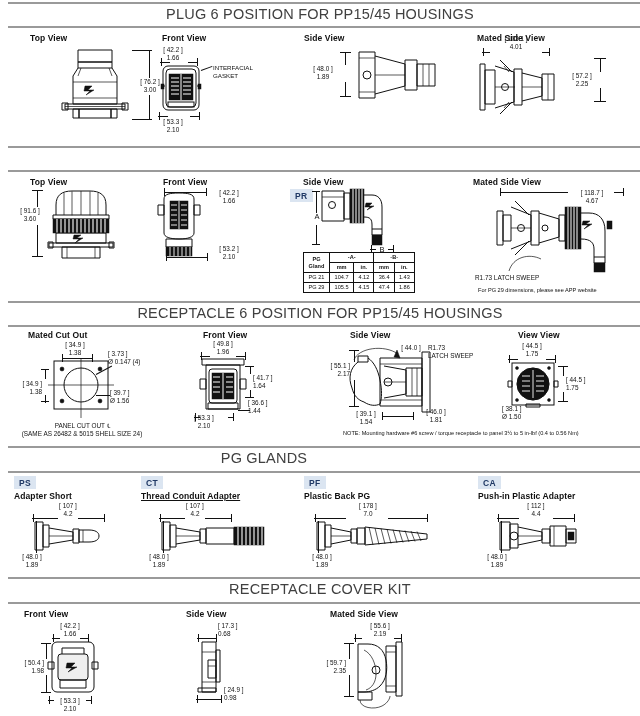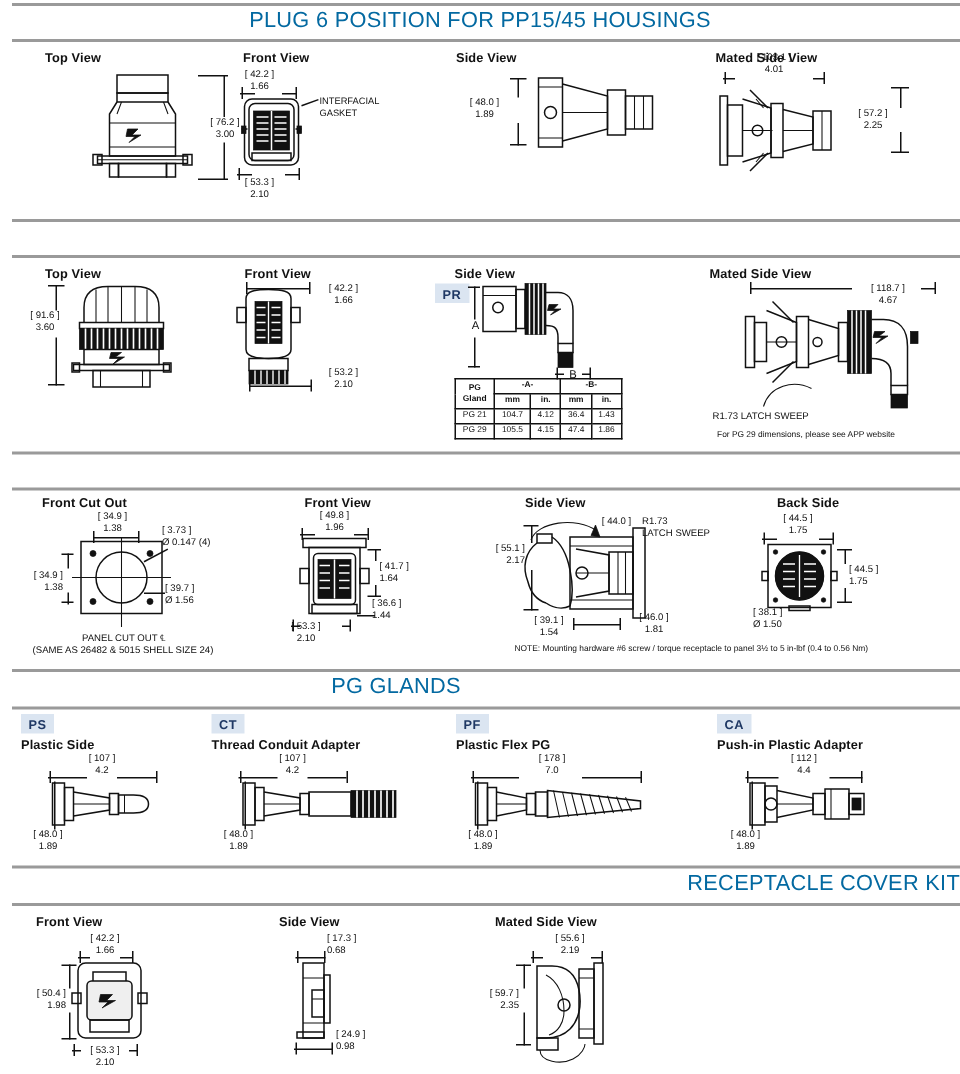--- a/index.html
+++ b/index.html
@@ -11,21 +11,21 @@
     color:#111;
     position:relative;
     overflow:hidden;
   }
   .page { position:relative; width:640px; height:716px; }
 
   
   .section { position:relative; }
   .sec-title {
     text-align:center;
-    color:#0369a1;
+    color:#404040;
     font-size:14.5px;
     font-weight:400;
     letter-spacing:.2px;
     padding:2px 0 3px;
   }
   .sec-hr { height:2px; background:#9a9a9a; margin:0 4px; }
 
   .view-title {
     font-size:8.5px;
     font-weight:bold;
@@ -376,23 +376,24 @@
       <path class="stroke" d="M99 62 h11 v6 h-11 z"></path>
       <rect class="fillk" x="99" y="68" width="11" height="9"></rect>
       <path class="stroke-thin" d="M14 76 C18 62 34 58 46 64" stroke-dasharray="0"></path>
     </svg>
     <div class="dim l" style="left:475px;top:129px;width:90px;font-size:6.4px;">R1.73  LATCH SWEEP</div>
     <div class="note" style="left:478px;top:142px;">For PG 29 dimensions, please see APP website</div>
   </div>
 
   <div class="section" style="position:absolute;left:0;top:300px;width:640px;height:145px;">
     <div class="sec-hr" style="position:absolute;left:4px;top:1px;width:632px;"></div>
+    <div class="sec-title" style="position:absolute;left:0;top:3px;width:640px;">RECEPTACLE 6 POSITION FOR PP15/45 HOUSINGS</div>
     <div class="sec-hr" style="position:absolute;left:4px;top:25px;width:632px;"></div>
 
-    <div class="view-title" style="position:absolute;left:28px;top:30px;">Front Cut Out</div>
+    <div class="view-title" style="position:absolute;left:28px;top:30px;">Mated Cut Out</div>
     <div class="dim" style="left:55px;top:41px;width:40px;">
       <span>[ 34.9 ]</span><br>
       <span>1.38</span>
     </div>
     <div class="ln h" style="left:62px;top:58px;width:30px;"></div>
     <div class="ln v" style="left:62px;top:54px;height:8px;"></div>
     <div class="ln v" style="left:92px;top:54px;height:8px;"></div>
     <svg style="position:absolute;left:48px;top:58px;" width="66" height="60" viewBox="0 0 66 60">
       <rect class="stroke" x="6" y="3" width="54" height="48"></rect>
       <circle class="stroke" cx="33" cy="27" r="17"></circle>
@@ -502,21 +503,21 @@
     </div>
     <div class="dim" style="left:418px;top:108px;width:36px;">
       <span>[ 46.0 ]</span><br>
       <span>1.81</span>
     </div>
     <div class="ln h" style="left:382px;top:116px;width:32px;"></div>
     <div class="ln v" style="left:382px;top:112px;height:8px;"></div>
     <div class="ln v" style="left:413px;top:112px;height:8px;"></div>
     <div class="note" style="left:343px;top:130px;">NOTE: Mounting hardware #6 screw / torque receptacle to panel 3½ to 5 in-lbf (0.4 to 0.56 Nm)</div>
 
-    <div class="view-title" style="position:absolute;left:518px;top:30px;">Back Side</div>
+    <div class="view-title" style="position:absolute;left:518px;top:30px;">View View</div>
     <div class="dim" style="left:512px;top:42px;width:40px;">
       <span>[ 44.5 ]</span><br>
       <span>1.75</span>
     </div>
     <div class="ln h" style="left:508px;top:59px;width:10px;"></div>
     <div class="ln h" style="left:546px;top:59px;width:10px;"></div>
     <div class="ln v" style="left:509px;top:55px;height:8px;"></div>
     <div class="ln v" style="left:555px;top:55px;height:8px;"></div>
     <svg style="position:absolute;left:508px;top:60px;" width="50" height="48" viewBox="0 0 50 48">
       <rect class="stroke" x="4" y="3" width="42" height="42"></rect>
@@ -547,21 +548,21 @@
       <span>Ø  1.50</span>
     </div>
   </div>
 
   <div class="section" style="position:absolute;left:0;top:445px;width:640px;height:130px;">
     <div class="sec-hr" style="position:absolute;left:4px;top:1px;width:632px;"></div>
     <div class="sec-title" style="position:absolute;left:0;top:3px;width:528px;">PG GLANDS</div>
     <div class="sec-hr" style="position:absolute;left:4px;top:26px;width:632px;"></div>
 
     <span class="badge" style="position:absolute;left:14px;top:31px;">PS</span>
-    <div class="view-title" style="position:absolute;left:14px;top:46px;">Plastic Side</div>
+    <div class="view-title" style="position:absolute;left:14px;top:46px;">Adapter Short</div>
     <div class="dim" style="left:48px;top:57px;width:40px;">
       <span>[ 107 ]</span><br>
       <span>4.2</span>
     </div>
     <div class="ln h" style="left:32px;top:73px;width:26px;"></div>
     <div class="ln h" style="left:78px;top:73px;width:26px;"></div>
     <div class="ln v" style="left:33px;top:69px;height:8px;"></div>
     <div class="ln v" style="left:104px;top:69px;height:8px;"></div>
     <svg style="position:absolute;left:33px;top:75px;" width="78" height="32" viewBox="0 0 78 32">
       <path class="stroke" d="M2 2 h8 v28 h-8 z"></path>
@@ -572,21 +573,21 @@
       <path class="stroke" d="M46 10 h10 C62 10 66 12 66 16 C66 20 62 22 56 22 h-10 z"></path>
       <path class="stroke-thin" d="M50 10 v12"></path>
     </svg>
     <div class="dim" style="left:14px;top:108px;width:36px;">
       <span>[ 48.0 ]</span><br>
       <span>1.89</span>
     </div>
     <div class="ln v" style="left:36px;top:76px;height:32px;"></div>
 
     <span class="badge" style="position:absolute;left:141px;top:31px;">CT</span>
-    <div class="view-title" style="position:absolute;left:141px;top:46px;">Thread Conduit Adapter</div>
+    <div class="view-title" style="position:absolute;left:141px;top:46px;text-decoration:underline;">Thread Conduit Adapter</div>
     <div class="dim" style="left:175px;top:57px;width:40px;">
       <span>[ 107 ]</span><br>
       <span>4.2</span>
     </div>
     <div class="ln h" style="left:159px;top:73px;width:26px;"></div>
     <div class="ln h" style="left:205px;top:73px;width:26px;"></div>
     <div class="ln v" style="left:160px;top:69px;height:8px;"></div>
     <div class="ln v" style="left:231px;top:69px;height:8px;"></div>
     <svg style="position:absolute;left:160px;top:75px;" width="110" height="32" viewBox="0 0 110 32">
       <path class="stroke" d="M2 2 h8 v28 h-8 z"></path>
@@ -600,21 +601,21 @@
           <path d="M78 7 v18 M82 7 v18 M86 7 v18 M90 7 v18 M94 7 v18 M98 7 v18 M102 7 v18"></path>
         </g>
     </svg>
     <div class="dim" style="left:141px;top:108px;width:36px;">
       <span>[ 48.0 ]</span><br>
       <span>1.89</span>
     </div>
     <div class="ln v" style="left:163px;top:76px;height:32px;"></div>
 
     <span class="badge" style="position:absolute;left:304px;top:31px;">PF</span>
-    <div class="view-title" style="position:absolute;left:304px;top:46px;">Plastic Flex PG</div>
+    <div class="view-title" style="position:absolute;left:304px;top:46px;">Plastic Back PG</div>
     <div class="dim" style="left:348px;top:57px;width:40px;">
       <span>[ 178 ]</span><br>
       <span>7.0</span>
     </div>
     <div class="ln h" style="left:314px;top:73px;width:32px;"></div>
     <div class="ln h" style="left:388px;top:73px;width:40px;"></div>
     <div class="ln v" style="left:315px;top:69px;height:8px;"></div>
     <div class="ln v" style="left:427px;top:69px;height:8px;"></div>
     <svg style="position:absolute;left:315px;top:75px;" width="120" height="32" viewBox="0 0 120 32">
       <path class="stroke" d="M2 2 h8 v28 h-8 z"></path>
@@ -658,21 +659,21 @@
     </svg>
     <div class="dim" style="left:479px;top:108px;width:36px;">
       <span>[ 48.0 ]</span><br>
       <span>1.89</span>
     </div>
     <div class="ln v" style="left:501px;top:76px;height:32px;"></div>
   </div>
 
   <div class="section" style="position:absolute;left:0;top:575px;width:640px;height:141px;">
     <div class="sec-hr" style="position:absolute;left:4px;top:2px;width:632px;"></div>
-    <div class="sec-title" style="position:absolute;left:0;top:4px;width:640px;text-align:right;">RECEPTACLE COVER KIT</div>
+    <div class="sec-title" style="position:absolute;left:0;top:4px;width:640px;">RECEPTACLE COVER KIT</div>
     <div class="sec-hr" style="position:absolute;left:4px;top:27px;width:632px;"></div>
 
     <div class="view-title" style="position:absolute;left:24px;top:34px;">Front View</div>
     <div class="dim" style="left:48px;top:47px;width:44px;">
       <span>[ 42.2 ]</span><br>
       <span>1.66</span>
     </div>
     <div class="ln h" style="left:52px;top:63px;width:8px;"></div>
     <div class="ln h" style="left:80px;top:63px;width:8px;"></div>
     <div class="ln v" style="left:53px;top:59px;height:8px;"></div>

